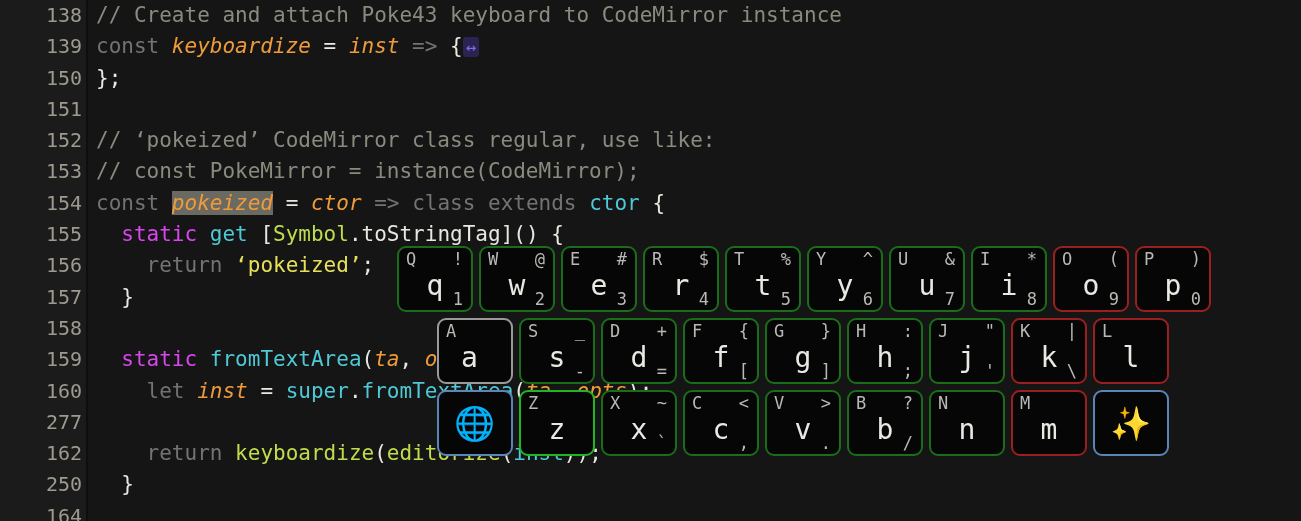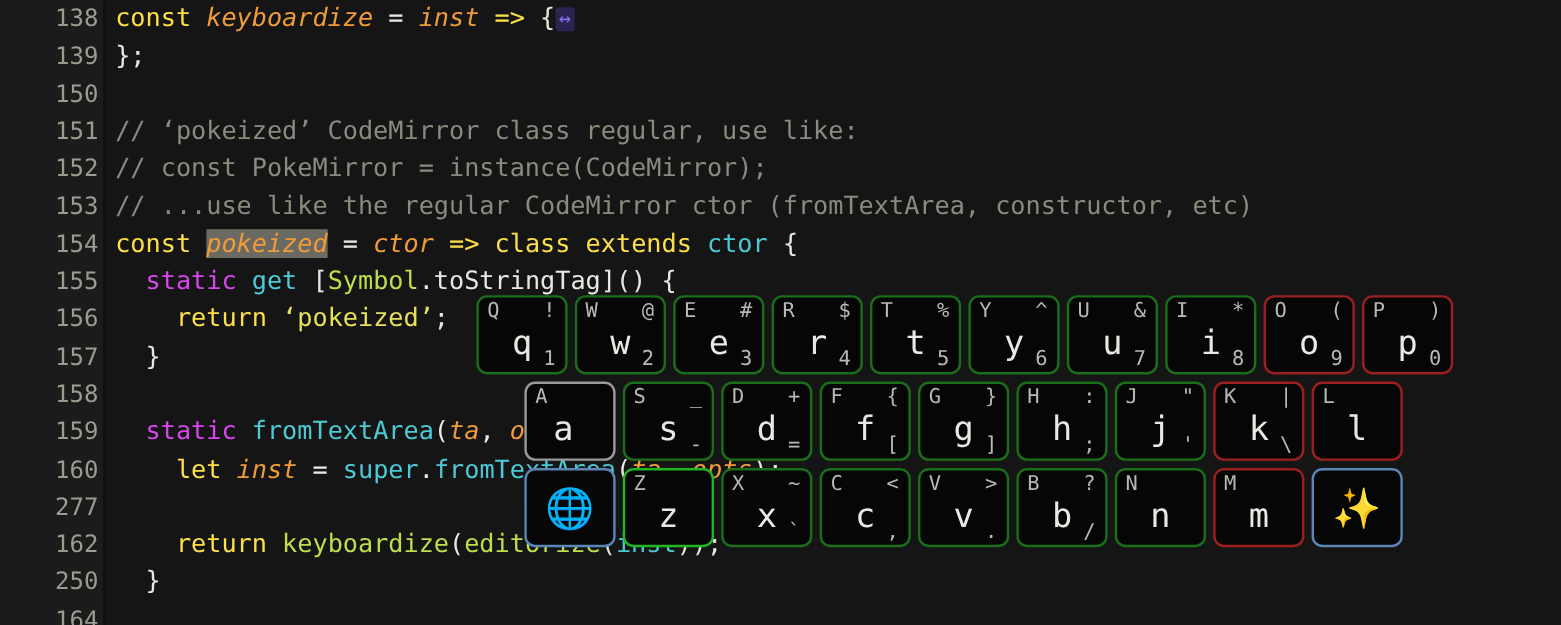--- a/index.html
+++ b/index.html
@@ -29,21 +29,21 @@
     white-space: nowrap;
   }
   .code { flex: 1; padding-left: 8px; }
   .cline {
     height: 31.3px; line-height: 31.3px;
     font-size: 21px;
     white-space: pre;
     color: #d8d8d2;
   }
   .tok-com  { color: #8a8a7e; }
-  .tok-kw   { color: #fde047; text-align: center; }
+  .tok-kw   { color: #737373; text-align: center; }
   .tok-kw2  { color: #4ec9d6; }
   .tok-fn   { color: #bede4b; }
   .tok-var  { color: #ef9b3a; font-style: italic; }
   .tok-var-hl { color: #ef9b3a; font-style: italic; background: #6a6a63; }
   .tok-str  { color: #e6e05a; }
   .tok-pun  { color: #e8e8e2; }
   .tok-cls  { color: #d946ef; }
   .tok-mem  { color: #4ec9d6; }
   .fold-marker {
     display: inline-block;
@@ -109,26 +109,26 @@
         <div class="gline">157</div>
         <div class="gline">158</div>
         <div class="gline">159</div>
         <div class="gline">160</div>
         <div class="gline">277</div>
         <div class="gline">162</div>
         <div class="gline">250</div>
         <div class="gline">164</div>
       </div>
     <div class="code" id="codearea">
+        <div class="cline"><span class="tok-com">// Create and attach Poke43 keyboard to CodeMirror instance</span></div>
         <div class="cline"><span class="tok-kw">const </span><span class="tok-var">keyboardize</span><span class="tok-pun"> = </span><span class="tok-var">inst</span><span class="tok-pun"> </span><span class="tok-kw">=&gt;</span><span class="tok-pun"> {</span><span class="fold-marker">↔</span></div>
         <div class="cline"><span class="tok-pun">};</span></div>
         <div class="cline"><span class="tok-pun"></span></div>
         <div class="cline"><span class="tok-com">// ‘pokeized’ CodeMirror class regular, use like:</span></div>
         <div class="cline"><span class="tok-com">// const PokeMirror = instance(CodeMirror);</span></div>
-        <div class="cline"><span class="tok-com">// ...use like the regular CodeMirror ctor (fromTextArea, constructor, etc)</span></div>
         <div class="cline"><span class="tok-kw">const </span><span class="tok-var-hl">pokeized</span><span class="tok-pun"> = </span><span class="tok-var">ctor</span><span class="tok-pun"> </span><span class="tok-kw">=&gt;</span><span class="tok-pun"> </span><span class="tok-kw">class</span><span class="tok-pun"> </span><span class="tok-kw">extends</span><span class="tok-pun"> </span><span class="tok-mem">ctor</span><span class="tok-pun"> {</span></div>
         <div class="cline"><span class="tok-pun">  </span><span class="tok-cls">static</span><span class="tok-pun"> </span><span class="tok-mem">get</span><span class="tok-pun"> [</span><span class="tok-fn">Symbol</span><span class="tok-pun">.toStringTag</span><span class="tok-pun">]() {</span></div>
         <div class="cline"><span class="tok-pun">    </span><span class="tok-kw">return</span><span class="tok-pun"> </span><span class="tok-str">‘pokeized’</span><span class="tok-pun">;</span></div>
         <div class="cline"><span class="tok-pun">  }</span></div>
         <div class="cline"><span class="tok-pun"></span></div>
         <div class="cline"><span class="tok-pun">  </span><span class="tok-cls">static</span><span class="tok-pun"> </span><span class="tok-mem">fromTextArea</span><span class="tok-pun">(</span><span class="tok-var">ta</span><span class="tok-pun">, </span><span class="tok-var">opts</span><span class="tok-pun">) {</span></div>
         <div class="cline"><span class="tok-pun">    </span><span class="tok-kw">let</span><span class="tok-pun"> </span><span class="tok-var">inst</span><span class="tok-pun"> = </span><span class="tok-kw2">super</span><span class="tok-pun">.</span><span class="tok-mem">fromTextArea</span><span class="tok-pun">(</span><span class="tok-var">ta</span><span class="tok-pun">, </span><span class="tok-var">opts</span><span class="tok-pun">);</span></div>
         <div class="cline"><span class="tok-pun"></span></div>
         <div class="cline"><span class="tok-pun">    </span><span class="tok-kw">return</span><span class="tok-pun"> </span><span class="tok-fn">keyboardize</span><span class="tok-pun">(</span><span class="tok-fn">editorize</span><span class="tok-pun">(</span><span class="tok-mem">inst</span><span class="tok-pun">));</span></div>
         <div class="cline"><span class="tok-pun">  }</span></div>

